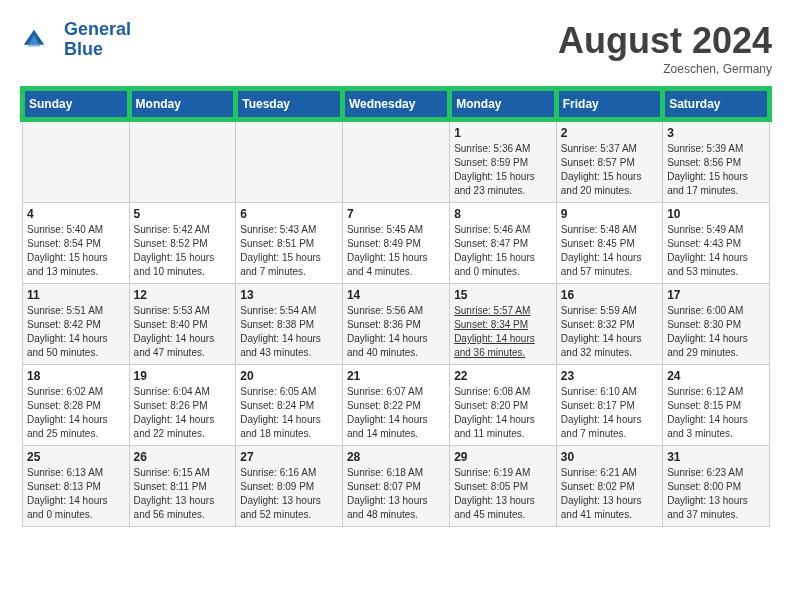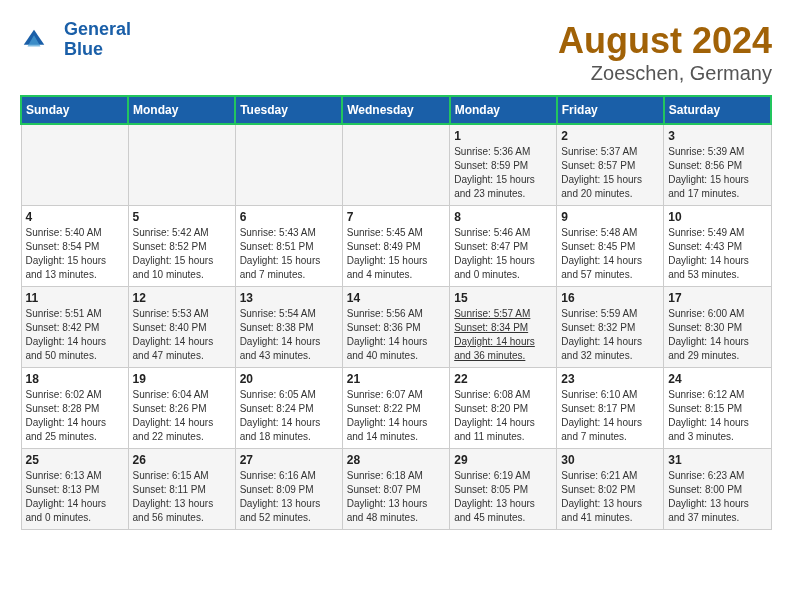--- a/index.html
+++ b/index.html
@@ -33,40 +33,40 @@
     .logo-icon {
       width: 28px;
       height: 28px;
     }
     .title-block {
       text-align: right;
     }
     .month-title {
       font-size: 36px;
       font-weight: bold;
-      color: #a16207;
+      color: #404040;
       margin-left: 48px;
     }
     .subtitle {
-      font-size: 20px;
+      font-size: 12px;
       color: #555;
     }
     table {
       width: 100%;
       border-collapse: collapse;
       font-size: 11px;
     }
     thead tr th {
       background-color: #1a5fa8;
       color: white;
       padding: 6px 4px;
       text-align: left;
       font-size: 12px;
       font-weight: bold;
-      border: 2px solid #22c55e;
+      border: 5px solid #22c55e;
       margin-top: 35px;
     }
     tbody tr td {
       border: 1px solid #ccc;
       vertical-align: top;
       padding: 4px;
       width: 108px;
       height: 80px;
       background: #fff;
     }

